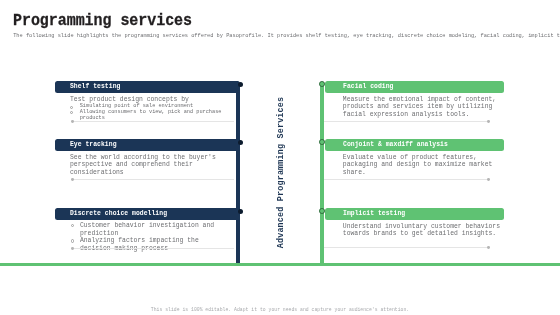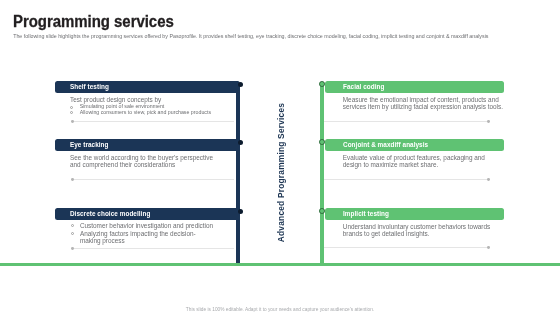--- a/index.html
+++ b/index.html
@@ -1,19 +1,19 @@
 <!DOCTYPE html>
 <html><head>
 <meta charset="utf-8">
 <style>
   html,body{margin:0;padding:0;}
   body{width:560px;height:315px;background:#ffffff;
        font-family:"Liberation Sans",sans-serif;overflow:hidden;
        -webkit-font-smoothing:antialiased;}
-  .slide{position:relative;width:560px;height:315px;overflow:hidden;}
+  .slide{position:relative;width:560px;height:315px;overflow:hidden;font-family:Liberation Mono, monospace;}
 
   
   .title{position:absolute;left:13.3px;top:10.7px;
          font-size:17.2px;font-weight:bold;color:#221f20;
          letter-spacing:-0.05px;white-space:nowrap;
          -webkit-text-stroke:0.3px #221f20;
          transform:scaleX(0.872);transform-origin:0 0;}
   .subtitle{position:absolute;left:13.2px;top:32.6px;
             font-size:5.3px;color:#6d6e71;white-space:nowrap;}
 

